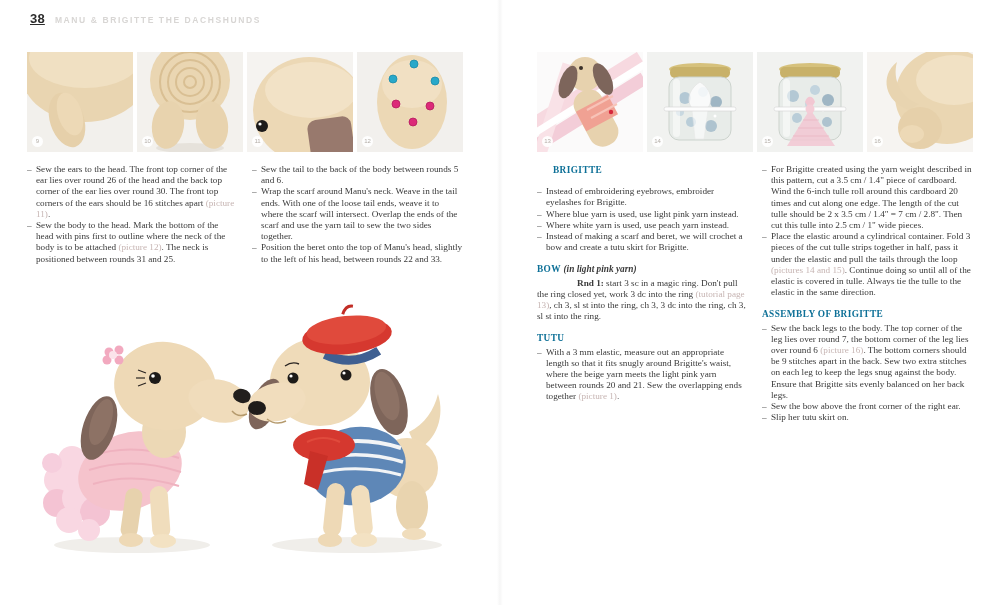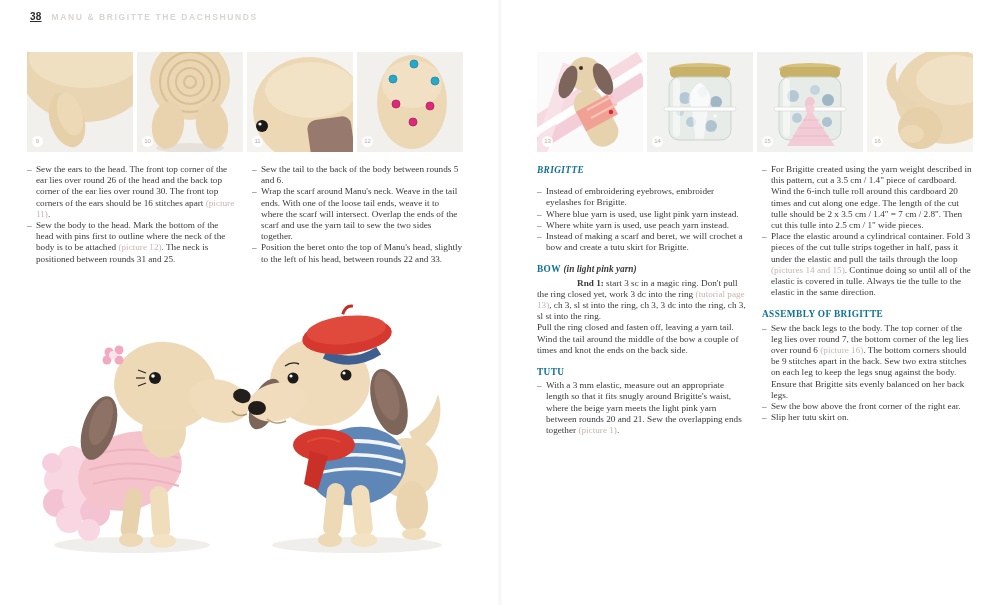--- a/index.html
+++ b/index.html
@@ -6,41 +6,41 @@
     font-family:"Liberation Serif",serif;color:#3a3a3a;}
   .spread{position:relative;width:1000px;height:605px;background:#fff;}
   .spine{position:absolute;left:497px;top:0;width:6px;height:605px;
     background:linear-gradient(to right,rgba(0,0,0,0),rgba(0,0,0,.035),rgba(0,0,0,0));}
   .page{position:absolute;top:0;width:500px;height:605px;}
   .page-left{left:0;} .page-right{left:500px;}
 
   .hdr{position:absolute;top:11px;font-family:"Liberation Sans",sans-serif;font-weight:bold;
     font-size:8.5px;letter-spacing:1.6px;color:#d8d6d4;white-space:nowrap;}
   .hdr-l{left:30px;} .hdr-r{right:33px;text-align:right;}
-  .pagenum{color:#2c2c2c;font-size:10px;letter-spacing:.2px;text-decoration:underline;}
+  .pagenum{color:#2c2c2c;font-size:13px;letter-spacing:.2px;text-decoration:underline;}
   .hdr-l .pagenum{margin-right:10px;} .hdr-r .pagenum{margin-left:10px;}
 
   .photo-row{position:absolute;top:52px;width:436px;height:100px;display:flex;gap:4px;}
   .page-left .photo-row{left:27px;} .page-right .photo-row{left:37px;}
   .photo{position:relative;flex:1;margin:0;background:#f4f2ef;overflow:hidden;}
   .photo svg{display:block;width:100%;height:100%;}
   .badge{position:absolute;left:5px;bottom:5px;width:11px;height:11px;border-radius:50%;
     background:rgba(255,255,255,.92);color:#b3ada7;font-family:"Liberation Sans",sans-serif;
     font-size:6px;line-height:11px;text-align:center;}
 
   .cols{position:absolute;top:164px;width:436px;display:flex;gap:14px;}
   .page-left .cols{left:27px;} .page-right .cols{left:37px;}
   .col{flex:1;font-size:9.2px;line-height:11.2px;text-align:left;}
   .b{display:flex;}
   .b .d{flex:0 0 9px;}
   .b .bt{flex:1;}
   .p{margin:0;}
   .hd{font-family:"Liberation Serif",serif;font-weight:bold;color:#0d7097;font-size:9.3px;
     letter-spacing:.4px;margin:11px 0 2px 0;}
-  .hd0{margin:1px 0 10px 0;font-style:italic;}
+  .hd0{margin:1px 0 10px 16px;}
   .seg-link{color:#c6b4b2;}
   .seg-bold{font-weight:bold;margin-left:40px;}
   .seg-italic{font-style:italic;font-weight:bold;color:#3a3a3a;letter-spacing:0;}
 
   .main-photo{position:absolute;left:27px;top:298px;width:436px;height:292px;margin:0;}
   .main-photo svg{display:block;width:100%;height:100%;}
 </style>
 </head>
 <body>
 
@@ -366,21 +366,20 @@
           <span class="d">–</span>
           <span class="bt"><span>Where white yarn is used, use peach yarn instead.</span></span>
         </div>
         <div class="b">
           <span class="d">–</span>
           <span class="bt"><span>Instead of making a scarf and beret, we will crochet a bow and create a tutu skirt for Brigitte.</span></span>
         </div>
 
         <h3 class="hd"><span class="seg-heading">BOW </span><span class="seg-italic">(in light pink yarn)</span></h3>
         <p class="p"><span class="seg-bold">Rnd 1:</span><span> start 3 sc in a magic ring. Don't pull the ring closed yet, work 3 dc into the ring </span><span class="seg-link">(tutorial page 13)</span><span>, ch 3, sl st into the ring, ch 3, 3 dc into the ring, ch 3, sl st into the ring.</span></p>
-        <p class="p"><span>Pull the ring closed and fasten off, leaving a yarn tail. Wind the tail around the middle of the bow a couple of times and knot the ends on the back side.</span></p>
 
         <h3 class="hd">TUTU</h3>
         <div class="b">
           <span class="d">–</span>
           <span class="bt"><span>With a 3 mm elastic, measure out an appropriate length so that it fits snugly around Brigitte's waist, where the beige yarn meets the light pink yarn between rounds 20 and 21. Sew the overlapping ends together </span><span class="seg-link">(picture 1)</span><span>.</span></span>
         </div>
       </div>
 
       <div class="col">
         <div class="b">

